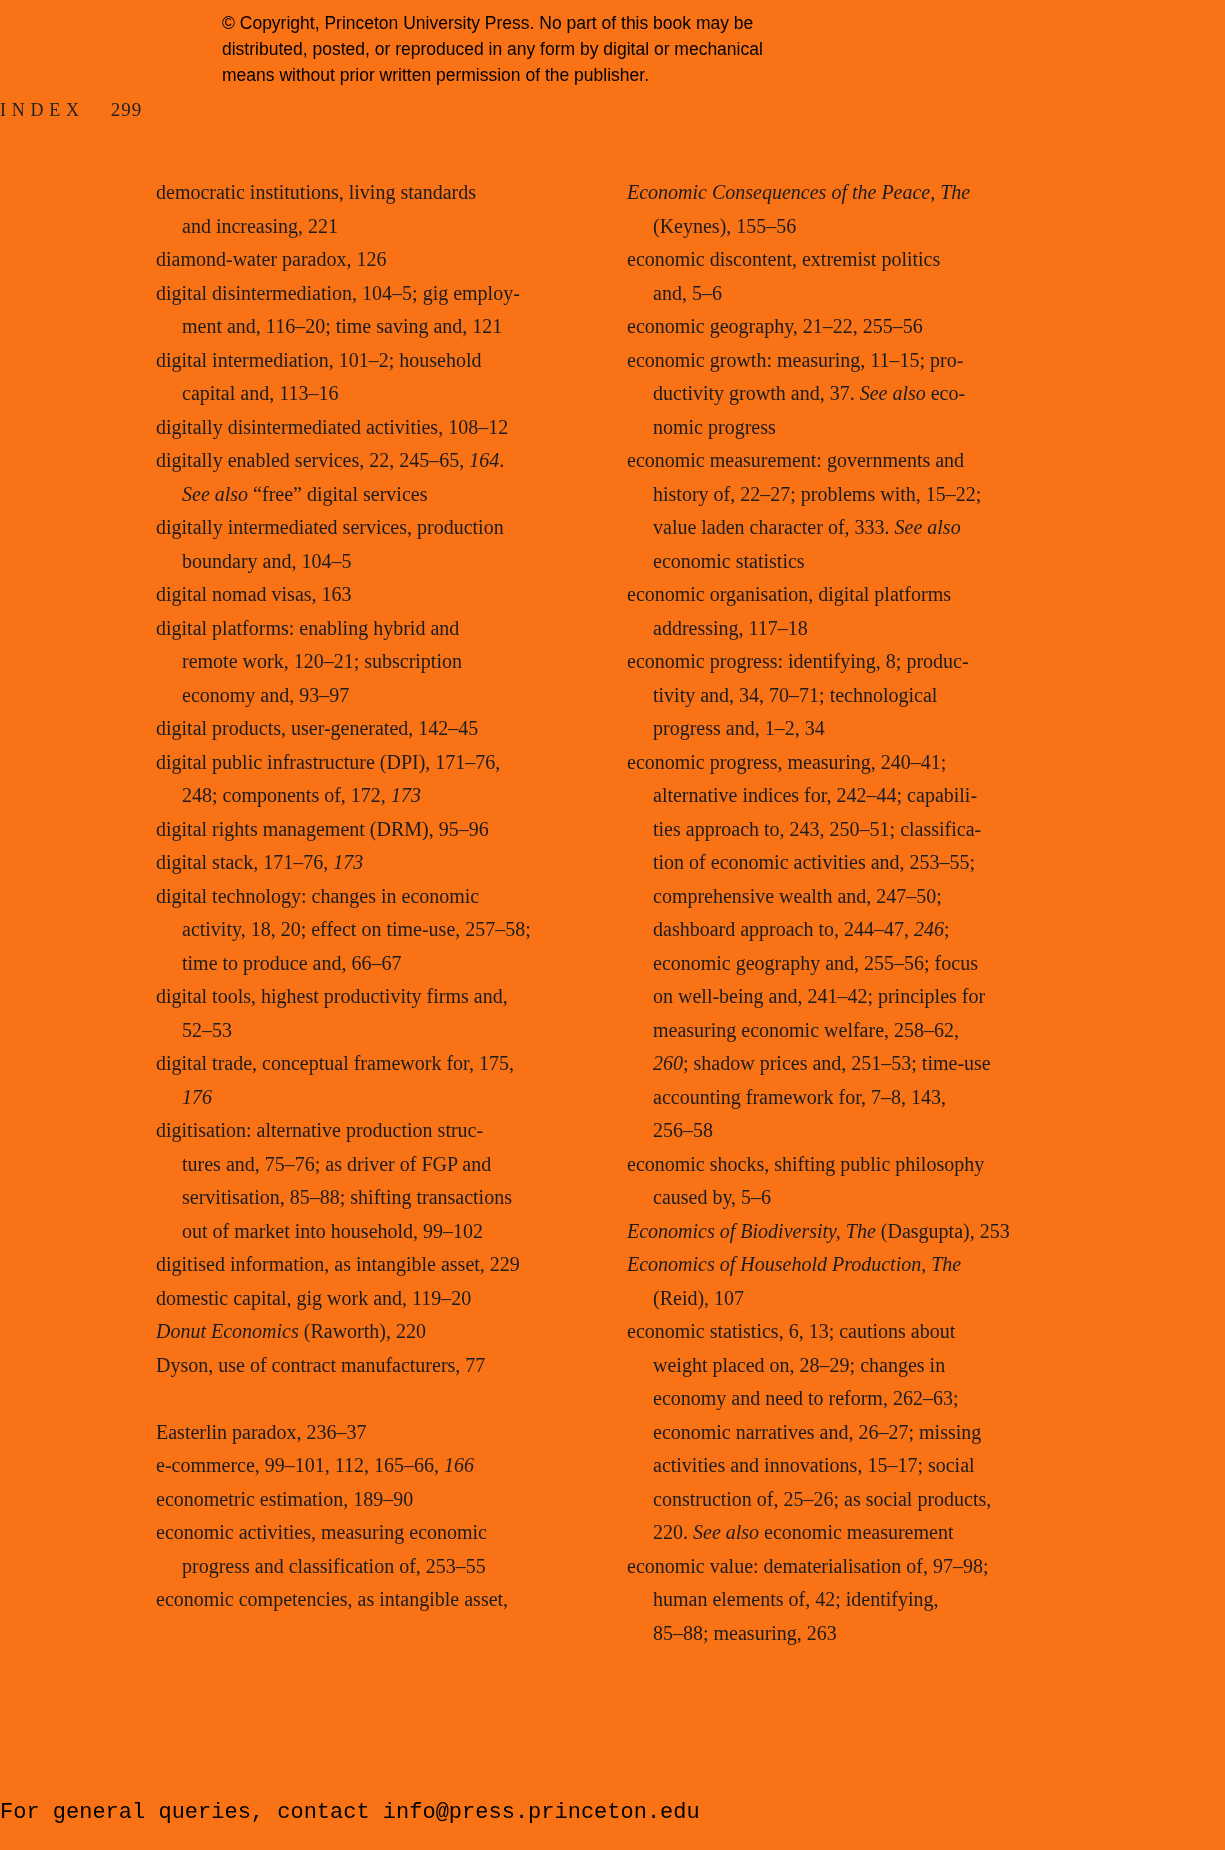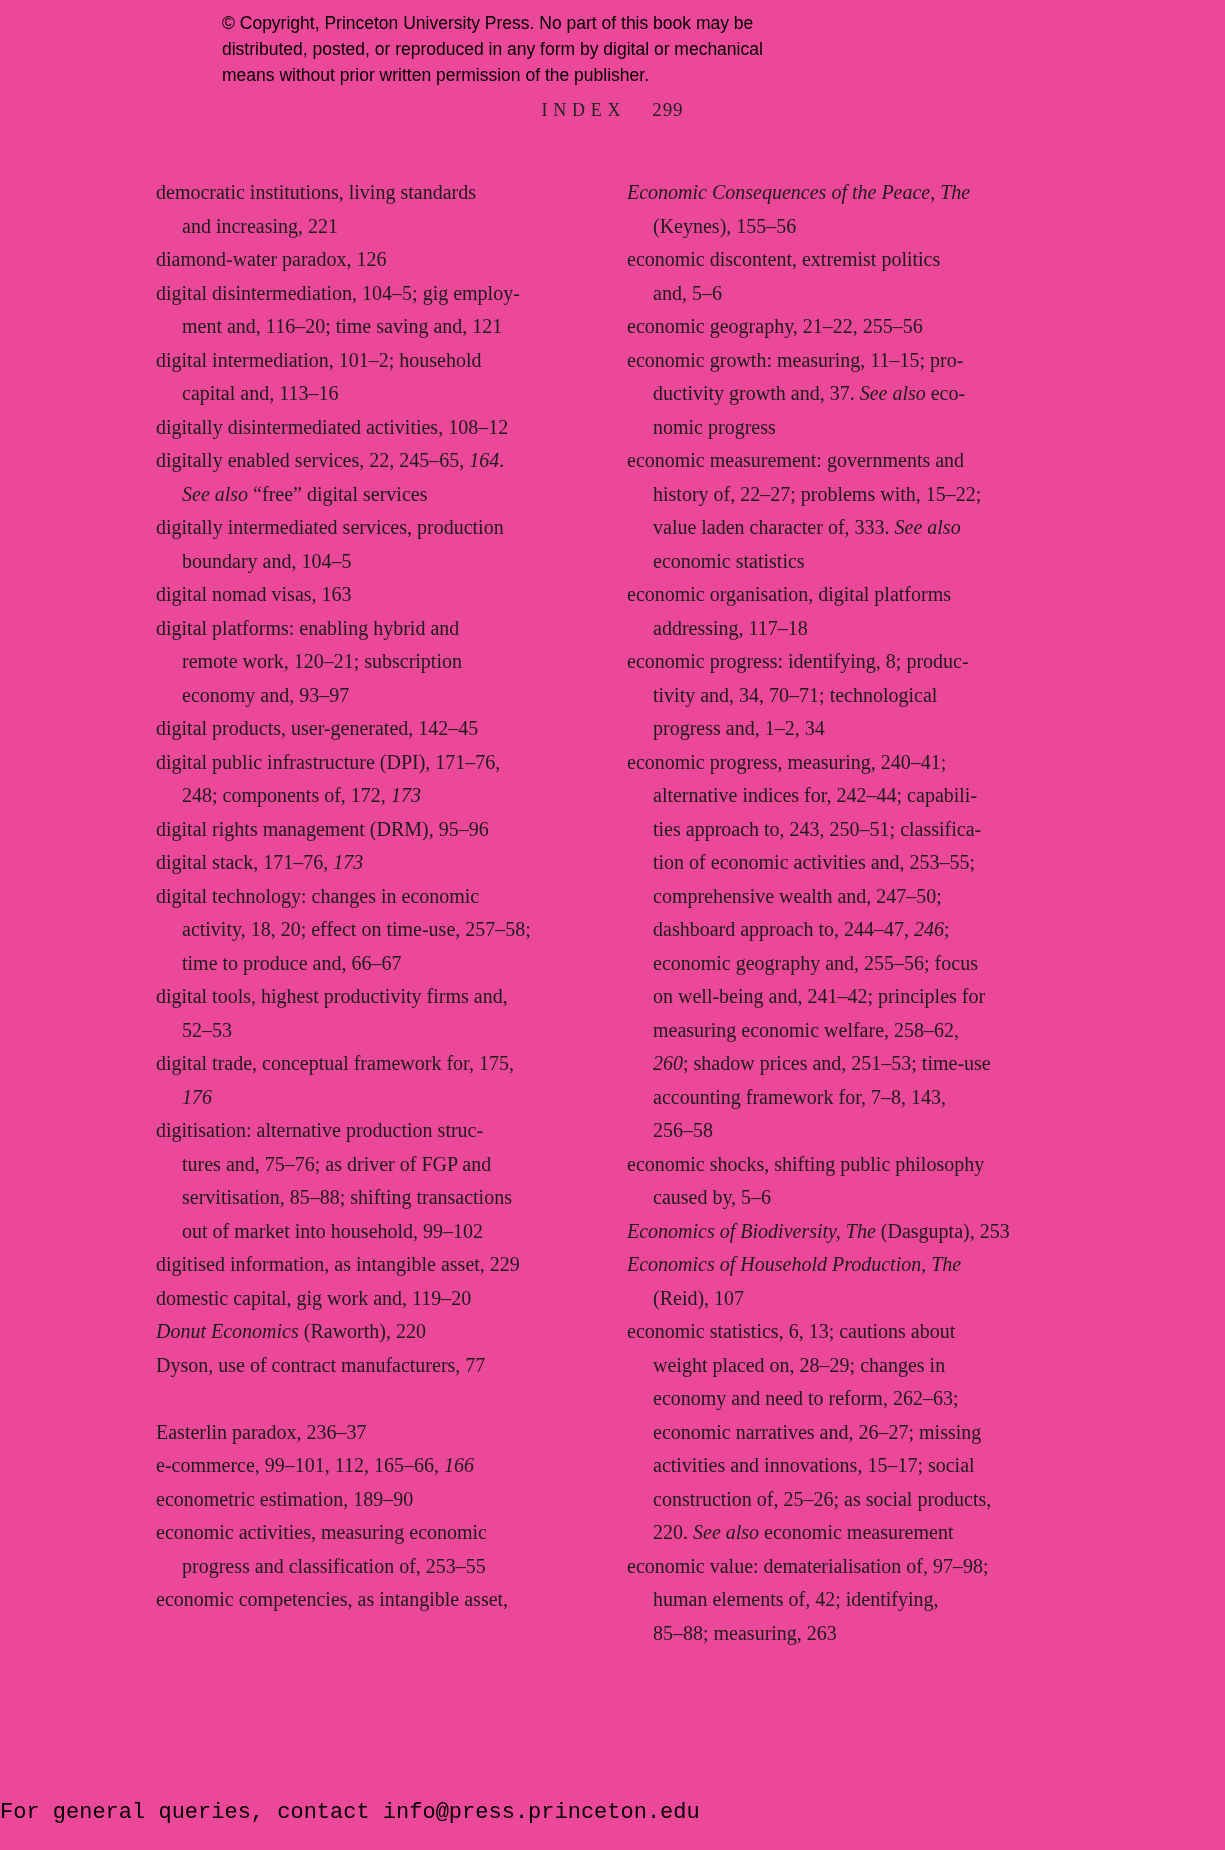--- a/index.html
+++ b/index.html
@@ -1,33 +1,33 @@
 <!DOCTYPE html>
 <html><head>
 <meta charset="utf-8">
 <style>
   html,body { margin:0; padding:0; background:#e8e8e8; }
   .page {
     position: relative;
     width: 1225px; height: 1850px;
-    background: #ec4899;
+    background: #f97316;
     margin: 0 auto;
     overflow: hidden;
     font-family: "Liberation Serif", serif;
     color: #1c1c1c;
   }
   .copyright {
     position: absolute; left: 222px; top: 10px;
     font-family: "Liberation Sans", sans-serif;
     font-size: 17.5px; line-height: 26px; color: #000;
   }
   .copyright div { white-space: nowrap; }
   .pagehead {
     position: absolute; left: 0; top: 99px; width: 100%;
-    text-align: center; color: #222;
+    color: #222;
   }
   .pagehead .idx {
     font-size: 18px; letter-spacing: 0.32em;
   }
   .pagehead .pno {
     font-size: 19px; margin-left: 26px; letter-spacing: 0.05em;
   }
   .col {
     position: absolute; top: 176px;
     font-size: 20px;

